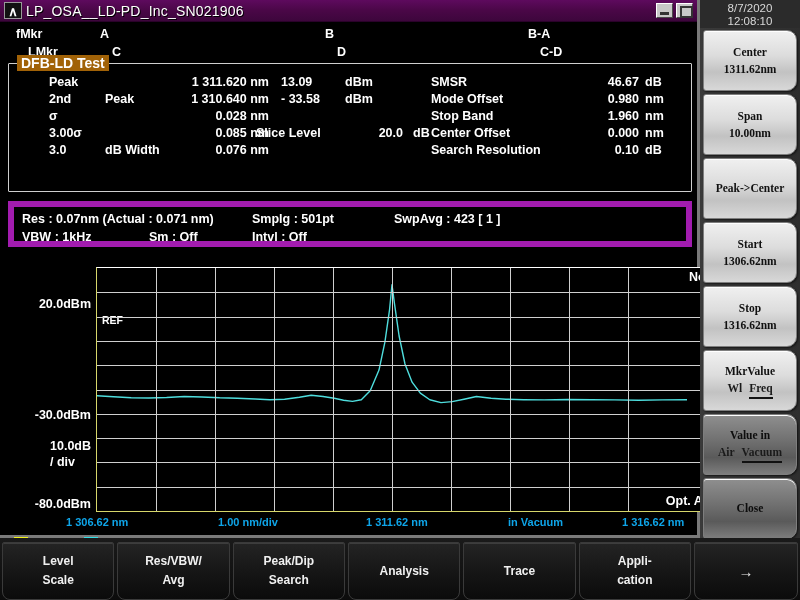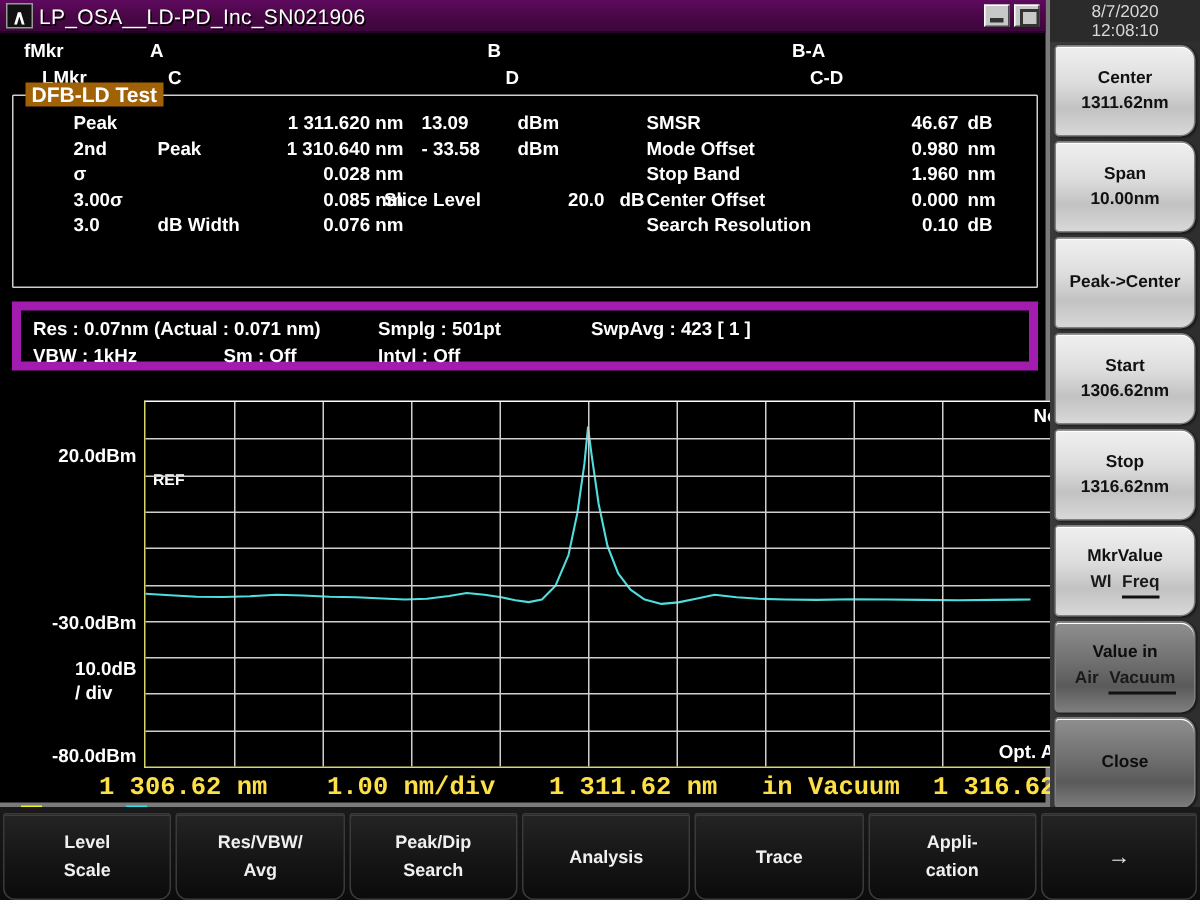--- a/index.html
+++ b/index.html
@@ -126,21 +126,21 @@
     position: absolute; color: #fff; font-size: 12.5px; font-weight: bold;
     background: #000; padding: 0 2px;
   }
   .note-normal { right: 5px; top: 2px; }
   .note-att { right: 5px; bottom: 3px; }
   .note-ref { left: 3px; top: 46px; font-size: 10.5px; }
   .trace { position: absolute; left: 0; top: 0; }
 
   
   .xaxis { position: absolute; left: 0; top: 262px; width: 700px; height: 20px; }
-  .xlab { position: absolute; color: #fde047; font-size: 17px; font-weight: bold; white-space: nowrap; font-family: Liberation Mono, monospace; }
+  .xlab { position: absolute; color: #0ea5e9; font-size: 11px; font-weight: bold; white-space: nowrap; }
   .xl-start { left: 66px; }
   .xl-div   { left: 218px; }
   .xl-cent  { left: 366px; }
   .xl-vac   { left: 508px; }
   .xl-stop  { left: 622px; }
 
   
   .tracebar { position: absolute; left: 0; top: 282px; width: 700px; height: 22px; }
   .tr-item { position: absolute; display: flex; align-items: center; height: 17px; font-size: 12.5px; font-weight: bold; }
   .tr-badge {
@@ -163,21 +163,21 @@
   
   .right-panel {
     position: absolute; left: 700px; top: 0; width: 100px; height: 538px;
     background: linear-gradient(to right, #3a3a3a, #2e2e2e);
   }
   .clock {
     height: 28px; color: #d8d8d8; font-size: 11.5px; text-align: center;
     padding-top: 2px; line-height: 13px;
     background: #2b2b2b;
   }
-  .softkeys { padding: 2px 3px 0 3px; }
+  .softkeys { padding: 2px 3px 0 3px; font-family: Liberation Serif, serif; }
   .skey {
     position: relative; height: 61px; margin-bottom: 3px;
     border-radius: 3px 10px 10px 3px;
     background: linear-gradient(to bottom, #f0f0f0 0%, #dcdcdc 42%, #c2c2c2 70%, #d8d8d8 100%);
     border: 1px solid #7e7e7e;
     box-shadow: inset 0 1px 0 #fff, 1px 1px 2px rgba(0,0,0,.6);
     display: flex; flex-direction: column; align-items: center; justify-content: center;
     color: #111; font-size: 11.5px; font-weight: bold; text-align: center;
     line-height: 17px;
   }

